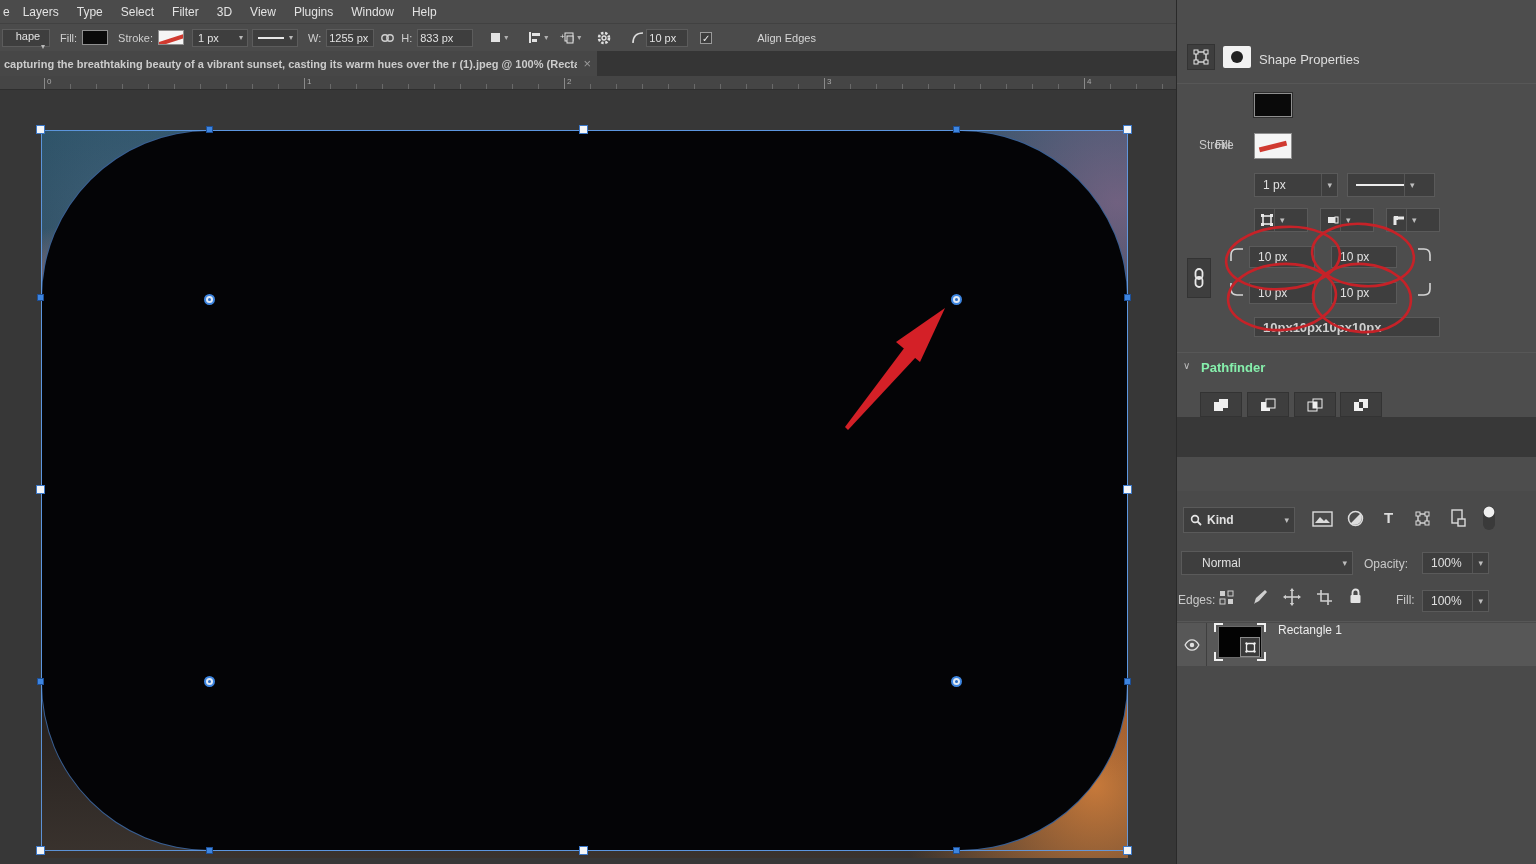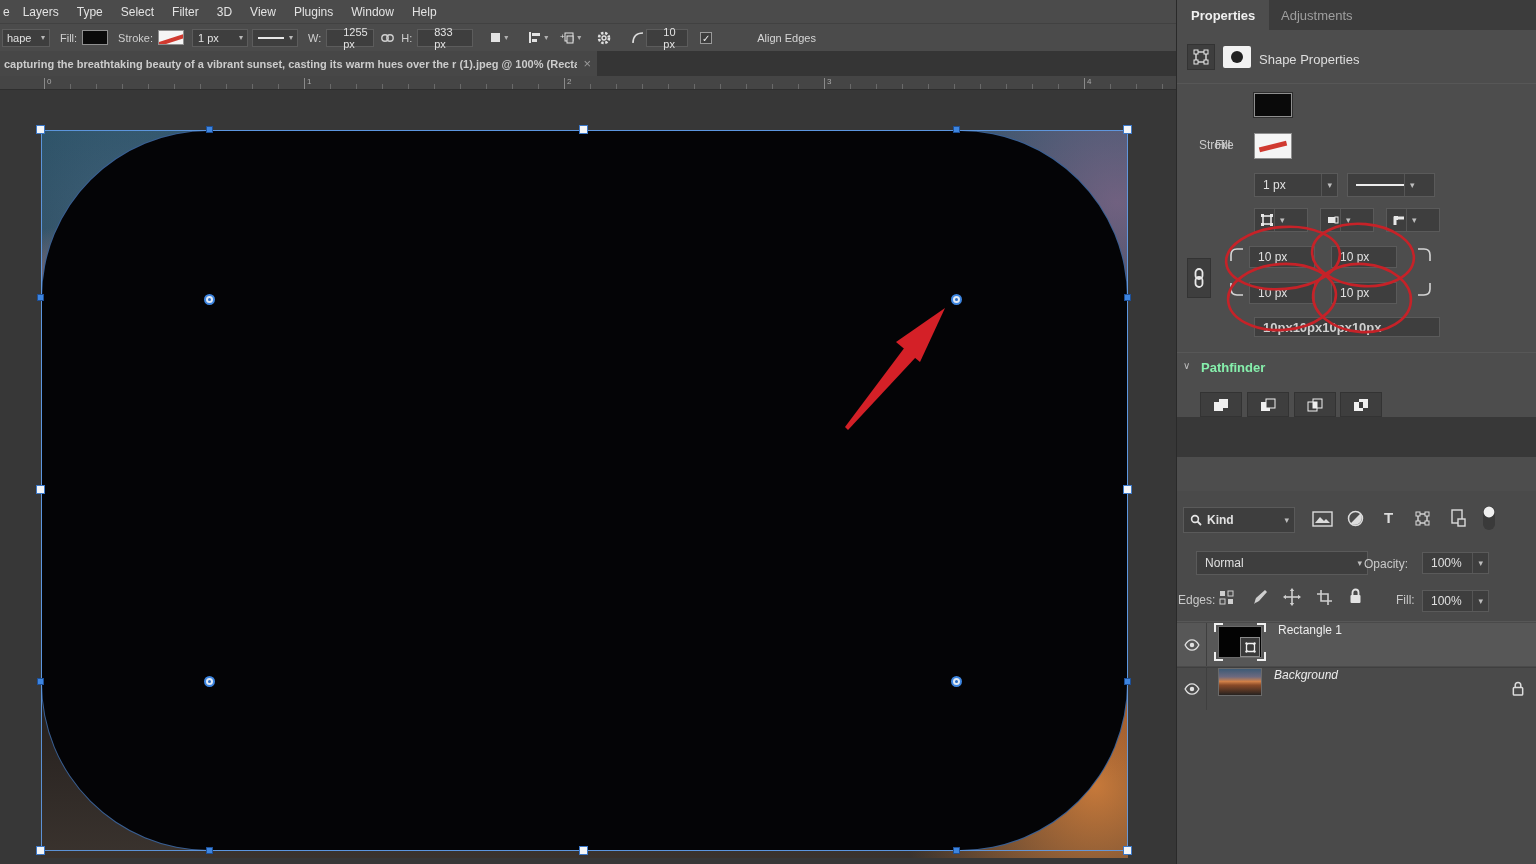--- a/index.html
+++ b/index.html
@@ -10,21 +10,21 @@
   
   #menubar { position:absolute; left:0; top:0; width:1176px; height:23px; background:#4b4b4b;
     display:flex; align-items:center; color:#e3e3e3; font-size:12px; }
   .mb-item { padding:0 9px; cursor:default; }
   .mb-item:first-child { padding-left:3px; padding-right:4px; }
 
   #optionsbar { position:absolute; left:0; top:23px; width:1176px; height:28px; background:#4b4b4b;
     border-top:1px solid #414141; display:flex; align-items:center; color:#d6d6d6; font-size:11px; }
   .ob-label { margin:0 5px 0 10px; color:#cfcfcf; }
   .field { background:#3e3e3e; border:1px solid #5c5c5c; color:#e2e2e2; height:18px;
-    display:flex; align-items:center; padding:0 16px; font-size:11px; }
+    display:flex; align-items:center; padding:0 2px; font-size:11px; }
   .combo { background:#3e3e3e; border:1px solid #5c5c5c; height:18px; display:flex;
     align-items:center; color:#e2e2e2; font-size:11px; }
   .combo .caret { margin-left:auto; padding:0 4px; color:#b9b9b9; font-size:8px; }
   .swatch { width:26px; height:15px; border:1px solid #8f8f8f; }
   .swatch.black { background:#0a0a0a; }
   .swatch.none { background:#f5f5f5; position:relative; overflow:hidden; }
   .swatch.none::after { content:""; position:absolute; left:-4px; top:6px; width:40px; height:4px;
     background:#d03a30; transform:rotate(-18deg); }
   .ob-iconbtn { display:flex; align-items:center; margin:0 6px; color:#d9d9d9; }
   .ob-iconbtn .caret { font-size:8px; color:#b0b0b0; margin-left:2px; }
@@ -124,21 +124,21 @@
     <span class="mb-item">Select</span>
     <span class="mb-item">Filter</span>
     <span class="mb-item">3D</span>
     <span class="mb-item">View</span>
     <span class="mb-item">Plugins</span>
     <span class="mb-item">Window</span>
     <span class="mb-item">Help</span>
   </div>
 
   <div id="optionsbar">
-    <div class="combo" style="width:48px; margin-left:2px;">
+    <div class="combo" style="width:48px; margin-left:2px;flex-direction:column;">
       <span style="padding-left:4px;">hape</span>
       <span class="caret">▾</span>
     </div>
     <span class="ob-label">Fill:</span>
     <span class="swatch black"></span>
     <span class="ob-label">Stroke:</span>
     <span class="swatch none"></span>
     <div class="combo" style="width:56px; margin-left:8px;">
       <span style="padding-left:5px;">1 px</span>
       <span class="caret">▾</span>
@@ -240,24 +240,20 @@
     <div class="radius-target" style="left:957px; top:592px;"></div>
 
     <svg id="arrow-svg" width="1176" height="774">
       <polygon points="845,337 905,257 916,267 848,340" fill="#d42027"></polygon>
       <polygon points="945,218 896,252 920,272" fill="#d42027"></polygon>
     </svg>
   </div>
 
   <div id="rightpanel">
 
-    <div class="panel-tabbar" id="props-tabbar">
-      <div class="ptab active" style="left:0;">Properties</div>
-      <div class="ptab" style="left:90px;">Adjustments</div>
-    </div>
 
     <div id="props-body">
 
       <div class="icon-btn" style="position:absolute; left:10px; top:14px; width:28px; height:26px;">
         <svg width="16" height="16" viewBox="0 0 16 16">
             <rect x="3" y="3" width="10" height="10" fill="none" stroke="#e8e8e8" stroke-width="1.3"></rect>
             <rect x="1" y="1" width="4" height="4" fill="#3e3e3e" stroke="#e8e8e8"></rect>
             <rect x="11" y="1" width="4" height="4" fill="#3e3e3e" stroke="#e8e8e8"></rect>
             <rect x="1" y="11" width="4" height="4" fill="#3e3e3e" stroke="#e8e8e8"></rect>
             <rect x="11" y="11" width="4" height="4" fill="#3e3e3e" stroke="#e8e8e8"></rect>
@@ -430,21 +426,21 @@
             <rect x="8" y="10" width="7" height="7" fill="#4a4a4a" stroke="#dcdcdc" stroke-width="1.4"></rect>
           </svg>
       </span>
       <span class="small-icon" style="position:absolute; left:305px; top:14px;">
         <svg width="14" height="26" viewBox="0 0 14 26">
             <rect x="1" y="1" width="12" height="24" rx="6" fill="#3a3a3a"></rect>
             <circle cx="7" cy="7" r="5.4" fill="#f0f0f0"></circle>
           </svg>
       </span>
 
-      <div class="pcombo" style="left:19px; top:60px; width:172px;">
+      <div class="pcombo" style="left:4px; top:60px; width:172px;padding-left:12px;">
         <span class="val">Normal</span>
         <span class="caret" style="border:none;">▾</span>
       </div>
       <span class="lab" style="left:187px; top:66px;">Opacity:</span>
       <div class="pcombo" style="left:245px; top:61px; width:67px; height:22px;">
         <span class="val">100%</span>
         <span class="caret">▾</span>
       </div>
 
       <span class="lab" style="left:1px; top:102px;">Edges:</span>
@@ -513,32 +509,15 @@
                 <circle cx="2.5" cy="2.5" r="1.2" fill="#f0f0f0"></circle>
                 <circle cx="10.5" cy="2.5" r="1.2" fill="#f0f0f0"></circle>
                 <circle cx="2.5" cy="10.5" r="1.2" fill="#f0f0f0"></circle>
                 <circle cx="10.5" cy="10.5" r="1.2" fill="#f0f0f0"></circle>
               </svg>
           </span>
         </div>
         <span class="layer-label">Rectangle 1</span>
       </div>
 
-      <div class="layer-row" style="top:176px; background:#4a4a4a; border-top:1px solid #3f3f3f;">
-        <div class="eye-cell">
-          <svg width="18" height="12" viewBox="0 0 20 14">
-              <path d="M10,1 C5,1 2,7 2,7 C2,7 5,13 10,13 C15,13 18,7 18,7 C18,7 15,1 10,1 Z" fill="none" stroke="#e0e0e0" stroke-width="1.6"></path>
-              <circle cx="10" cy="7" r="2.6" fill="#e0e0e0"></circle>
-            </svg>
-        </div>
-        <div style="width:44px; height:28px; margin-left:11px; border:1px solid #6a6a6a;
-             background:linear-gradient(180deg,#3d5a75 0%,#6d6a80 30%,#d08048 48%,#8a4a28 62%,#262220 100%);"></div>
-        <span class="layer-label" style="font-style:italic;">Background</span>
-        <span class="small-icon" style="margin-left:auto; margin-right:12px;">
-          <svg width="14" height="16" viewBox="0 0 15 17">
-              <rect x="2.5" y="7" width="10" height="8" rx="1" fill="none" stroke="#dcdcdc" stroke-width="1.6"></rect>
-              <path d="M4.5,7 V4.5 a3,3 0 0 1 6,0 V7" fill="none" stroke="#dcdcdc" stroke-width="1.6"></path>
-            </svg>
-        </span>
-      </div>
     </div>
   </div>
 </div>
 
 </body></html>

